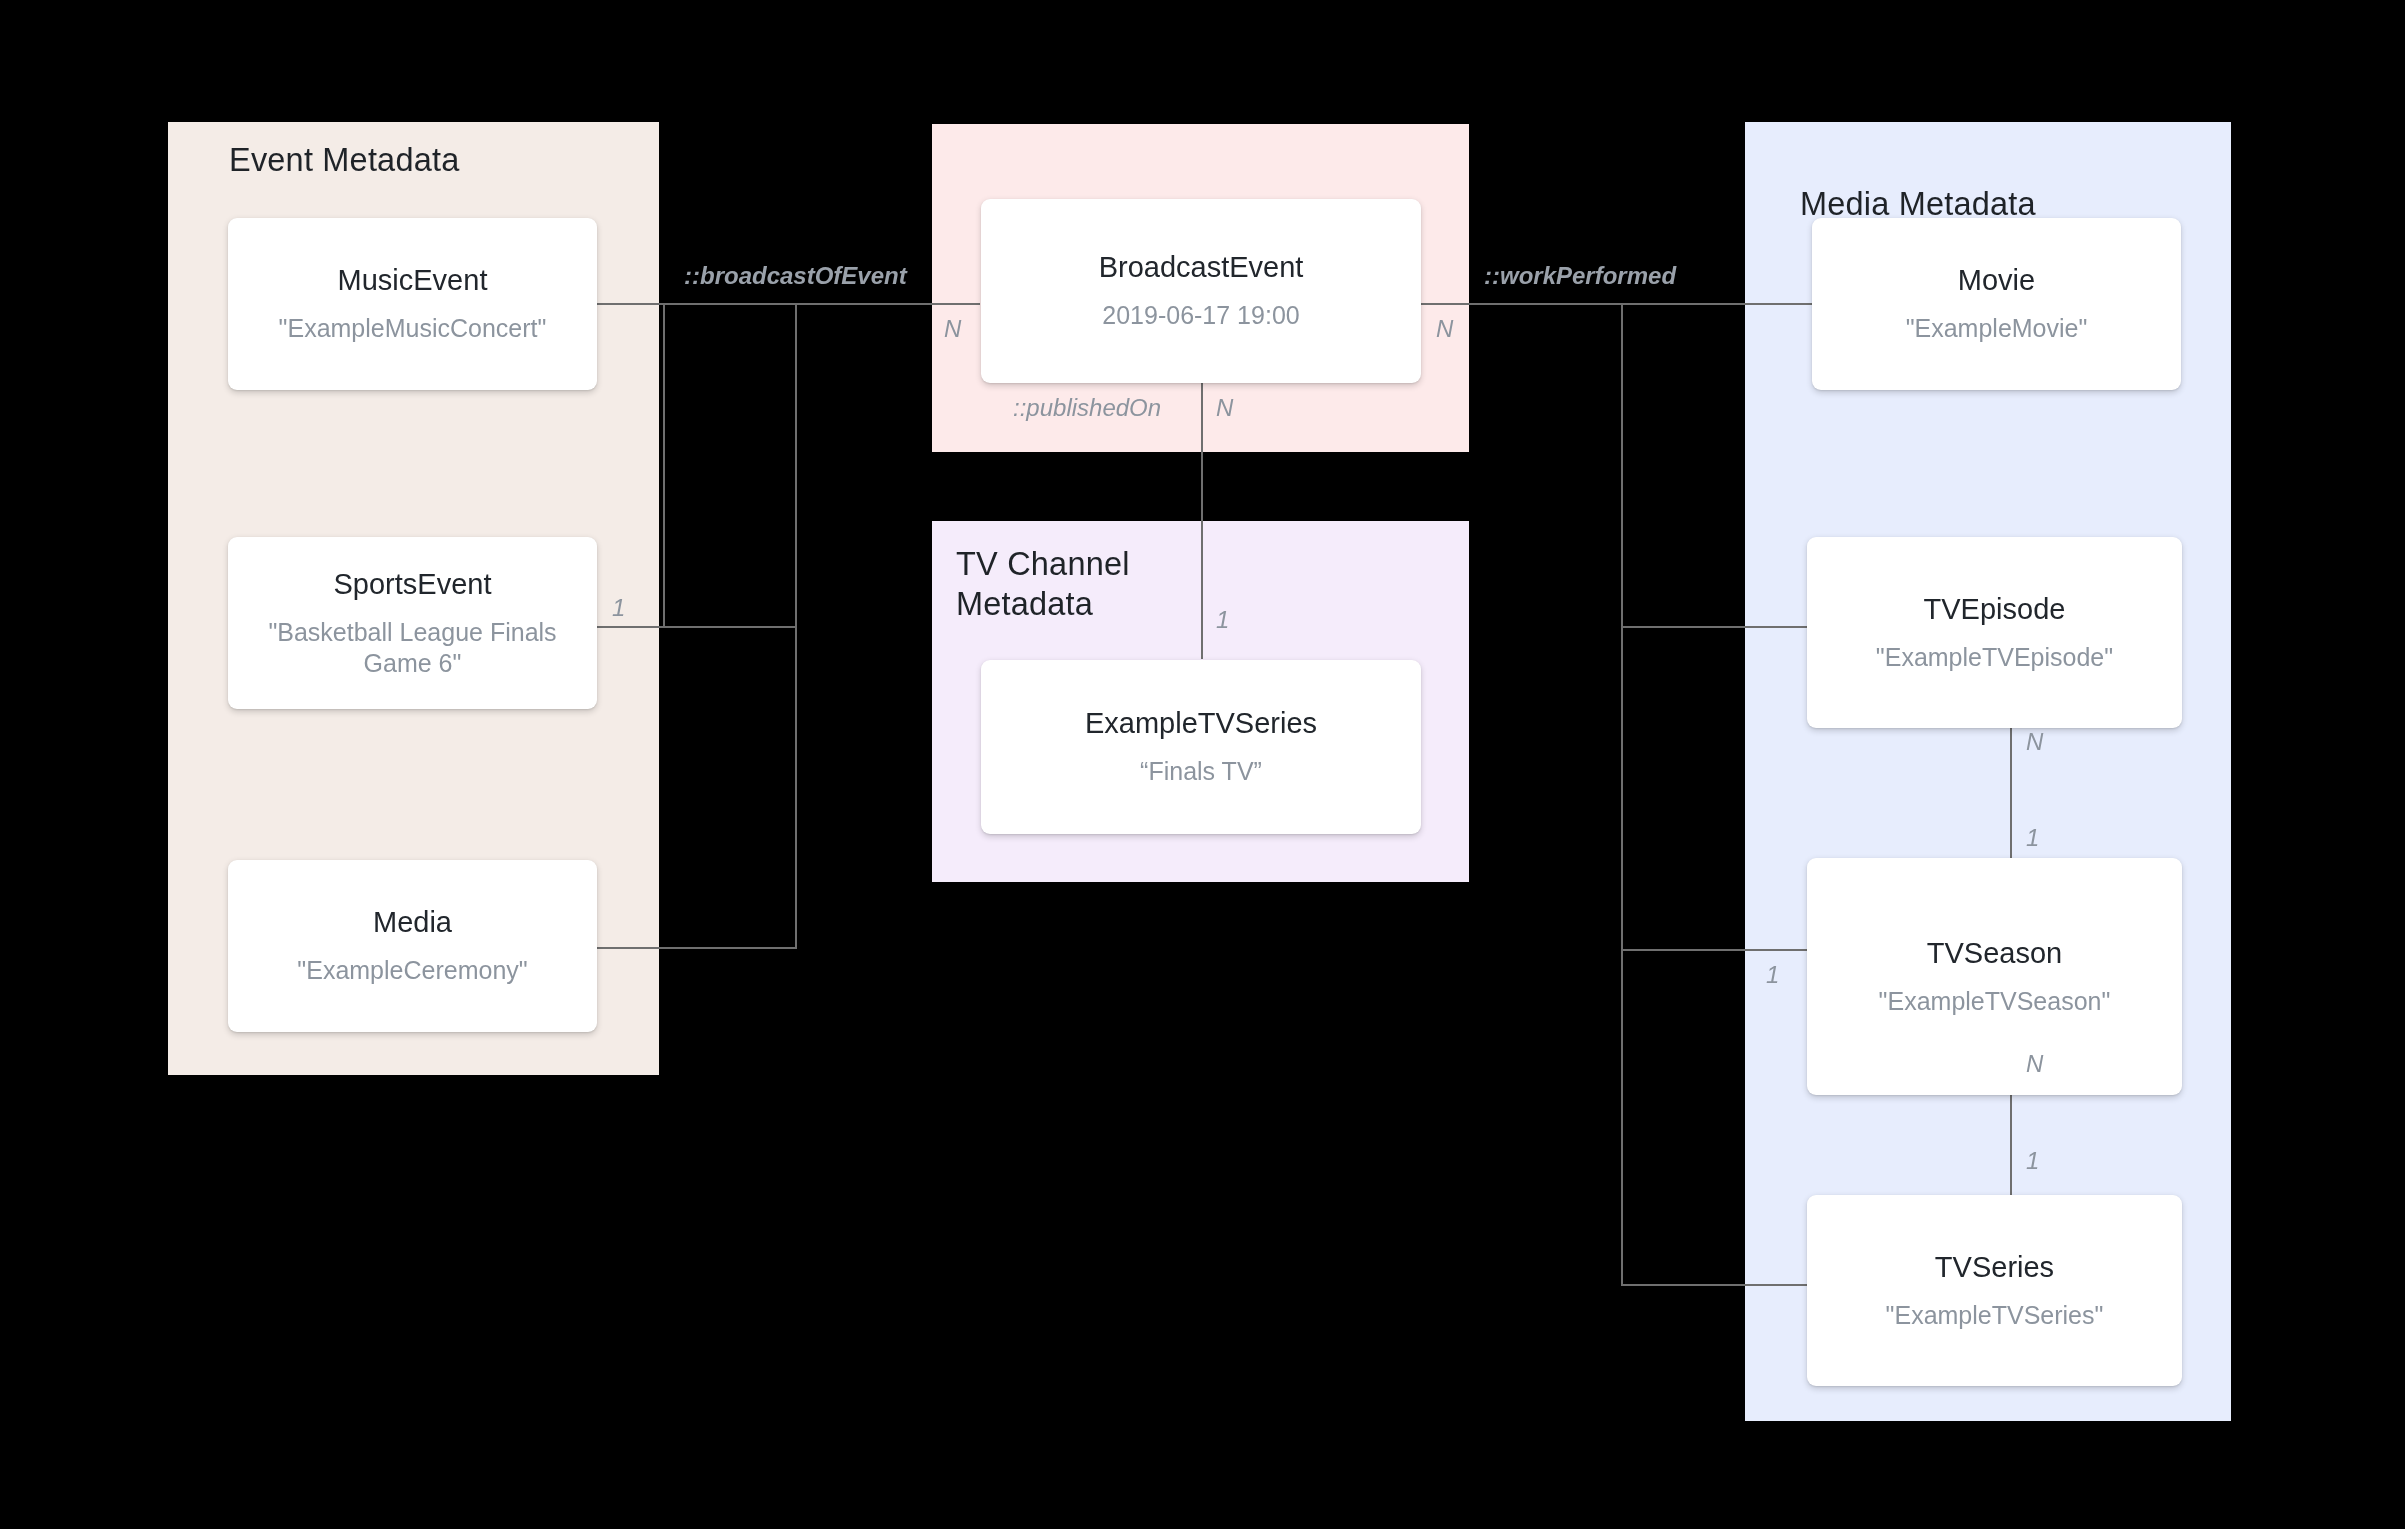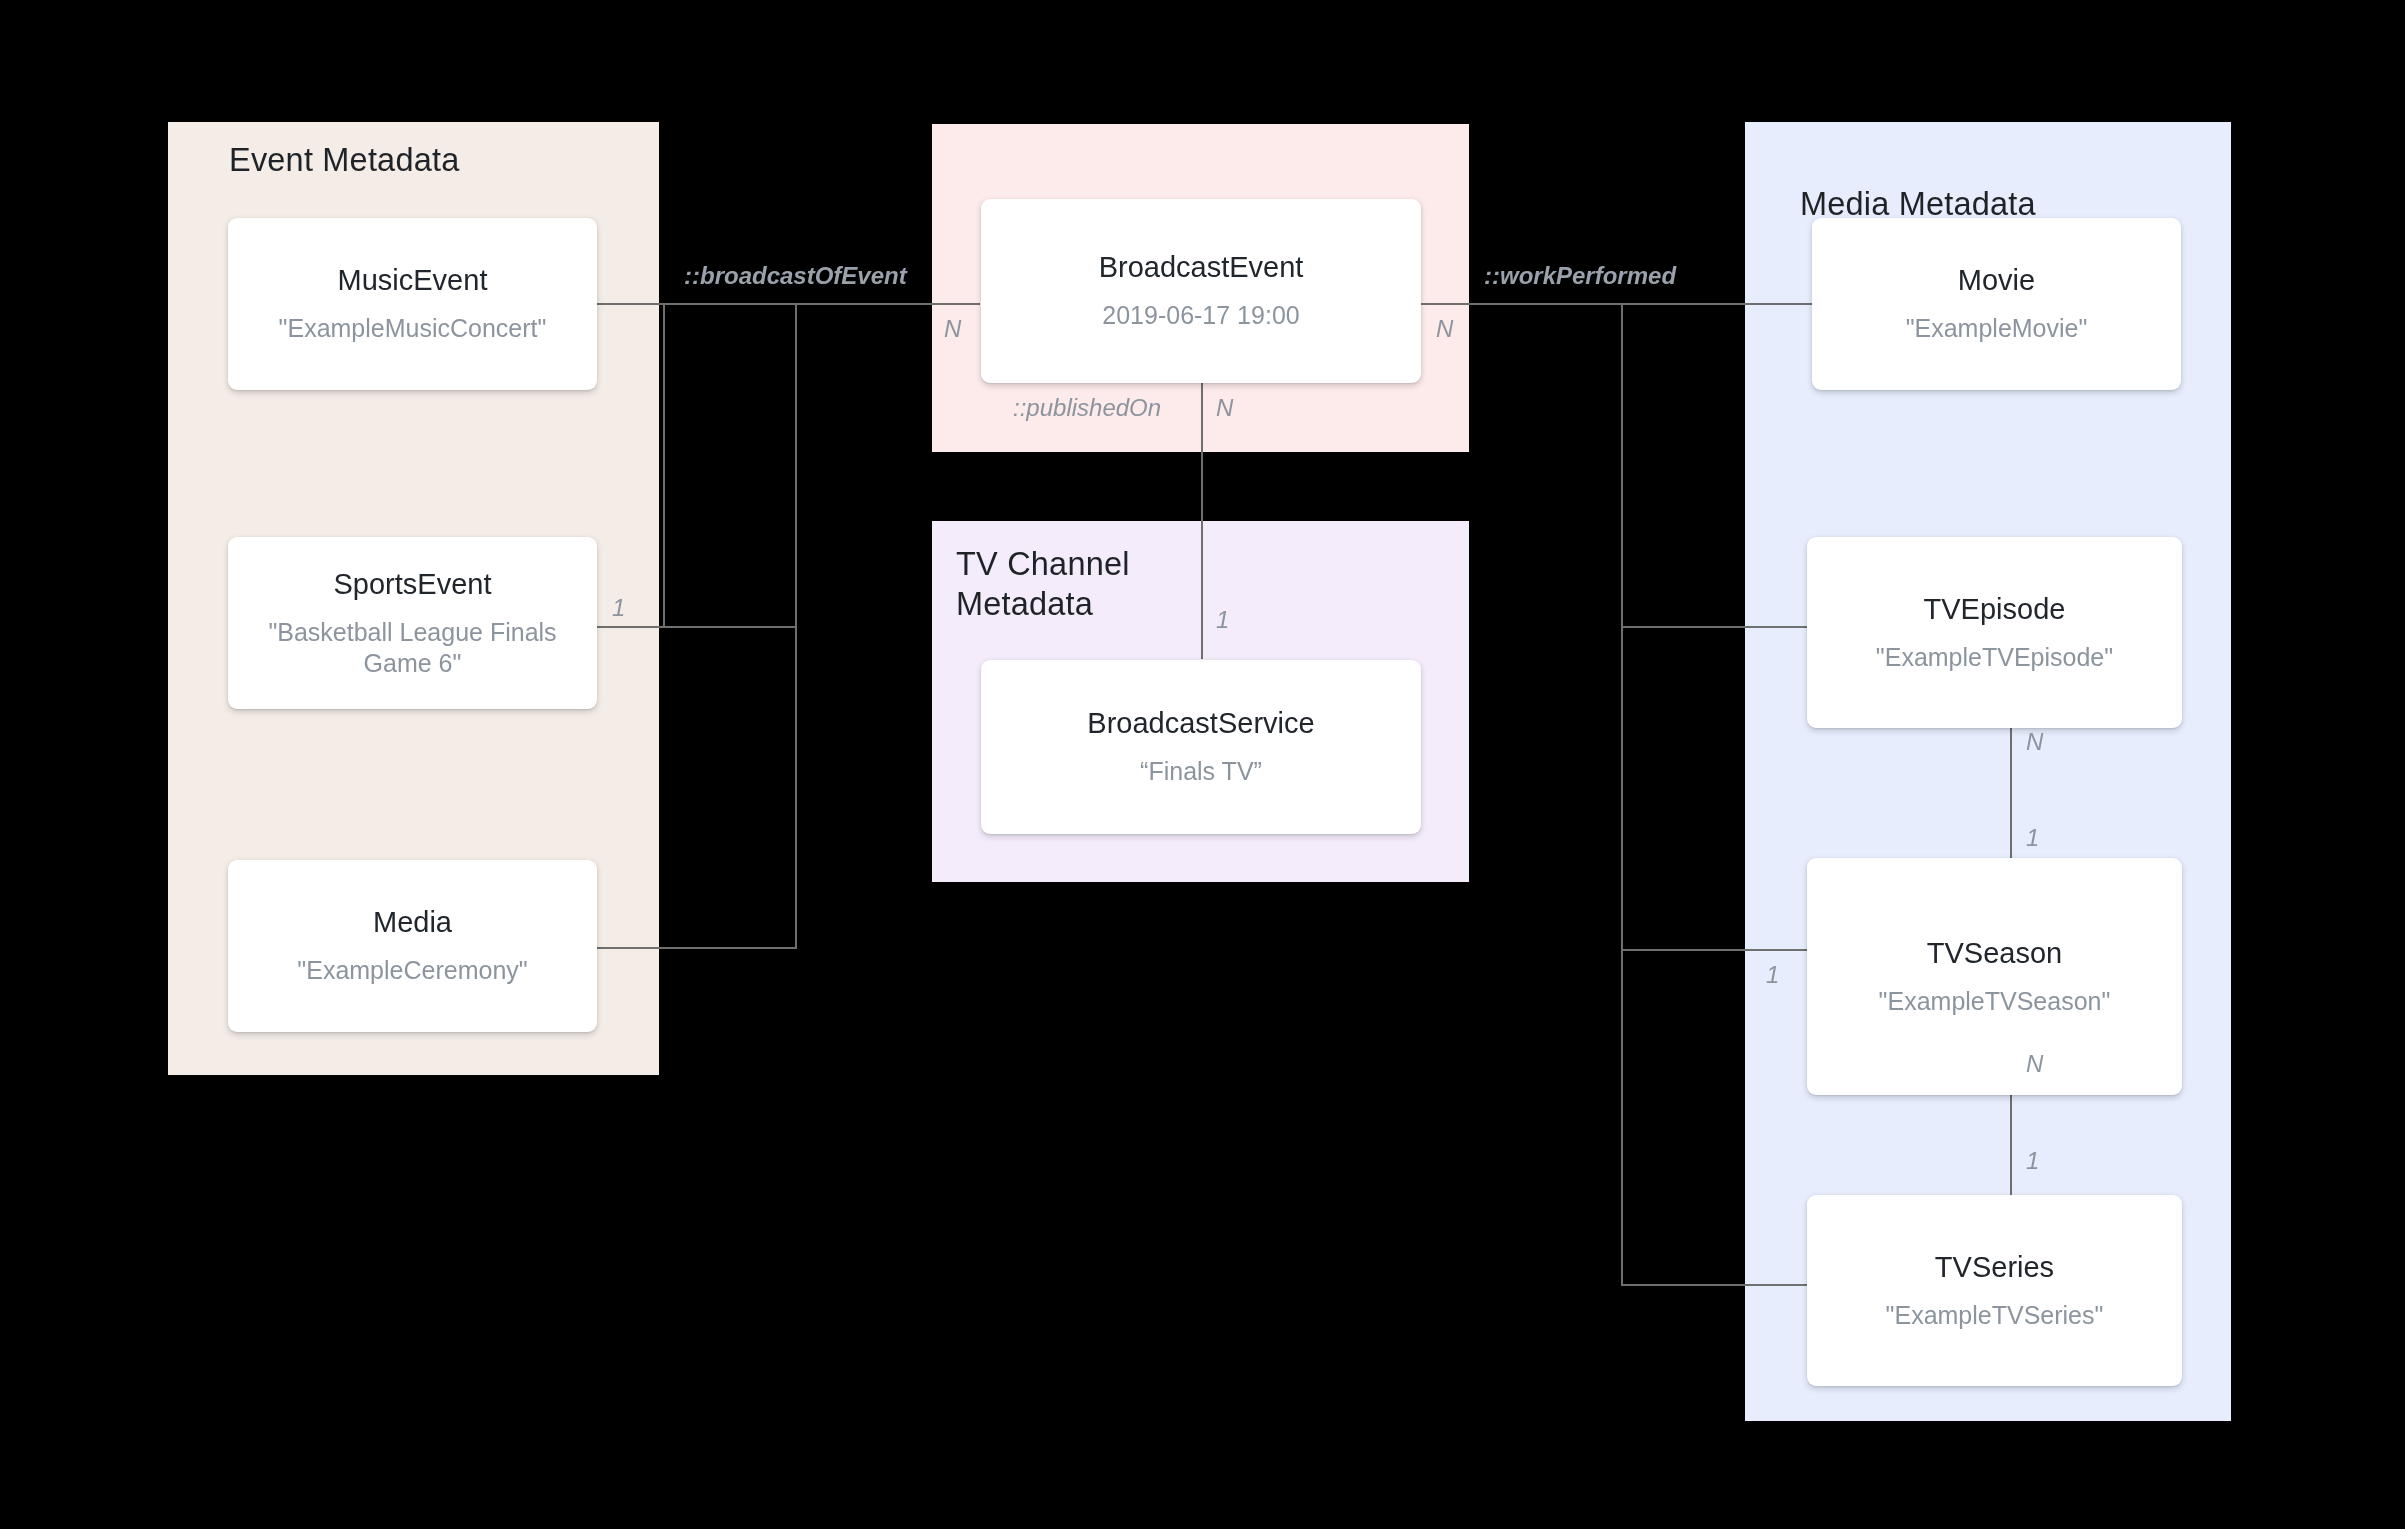--- a/index.html
+++ b/index.html
@@ -149,21 +149,21 @@
     <div class="card-title">Media</div>
     <div class="card-value">"ExampleCeremony"</div>
   </div>
 
   <div class="card" style="left:981px; top:199px; width:440px; height:184px;">
     <div class="card-title">BroadcastEvent</div>
     <div class="card-value">2019-06-17 19:00</div>
   </div>
 
   <div class="card" style="left:981px; top:660px; width:440px; height:174px;">
-    <div class="card-title">BroadcastService</div>
+    <div class="card-title">ExampleTVSeries</div>
     <div class="card-value">“Finals TV”</div>
   </div>
 
   <div class="card" style="left:1807px; top:537px; width:375px; height:191px;">
     <div class="card-title">TVEpisode</div>
     <div class="card-value">"ExampleTVEpisode"</div>
   </div>
 
   <div class="card" style="left:1812px; top:218px; width:369px; height:172px;">
     <div class="card-title">Movie</div>

